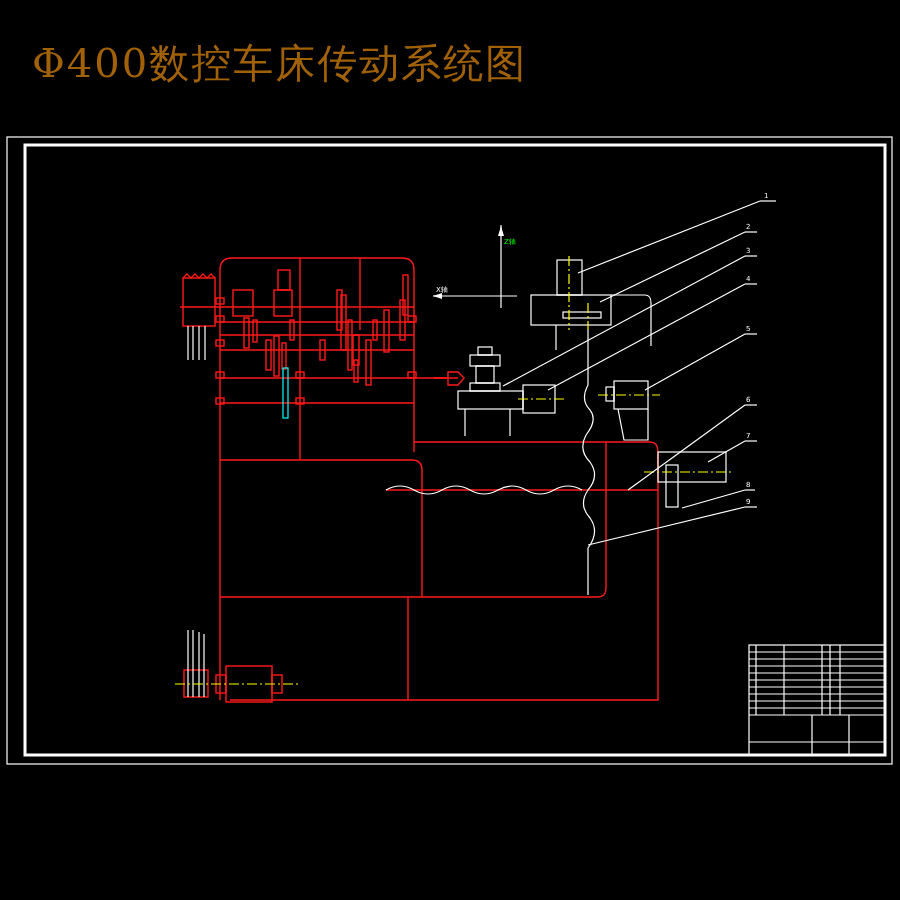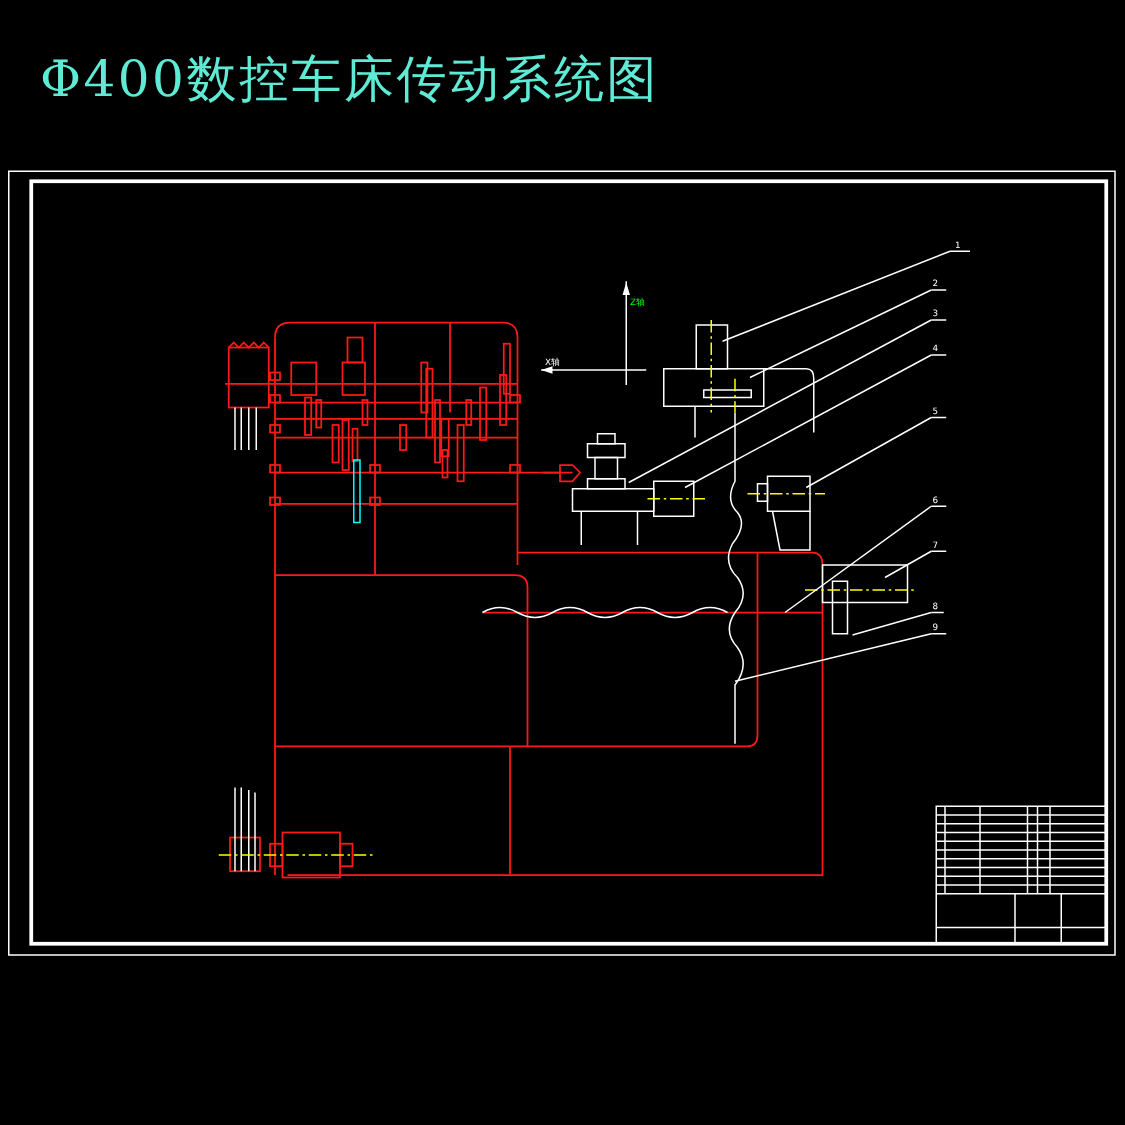--- a/index.html
+++ b/index.html
@@ -1,17 +1,17 @@
 <!DOCTYPE html>
 <html><head>
 <meta charset="utf-8">
 <style>
   html,body{margin:0;padding:0;background:#000;}
   body{width:900px;height:900px;position:relative;overflow:hidden;font-family:"DejaVu Sans",sans-serif;}
-  .title{position:absolute;left:32px;top:36px;color:#5eead4;font-family:"DejaVu Serif",serif;font-size:40px;letter-spacing:2px;white-space:nowrap;}
+  .title{position:absolute;left:32px;top:36px;color:#a16207;font-family:"DejaVu Serif",serif;font-size:40px;letter-spacing:2px;white-space:nowrap;}
   svg{position:absolute;left:0;top:0;}
   .r{stroke:#ff1a1a;fill:none;stroke-width:1.4;}
   .w{stroke:#ffffff;fill:none;stroke-width:1.2;}
   .y{stroke:#ffff00;fill:none;stroke-width:1.2;stroke-dasharray:10 3 2 3;}
   .c{stroke:#00ffff;fill:none;stroke-width:1.2;}
   .lbl{fill:#fff;font-size:7px;font-family:"DejaVu Sans",sans-serif;}
 </style>
 </head>
 <body>
 

